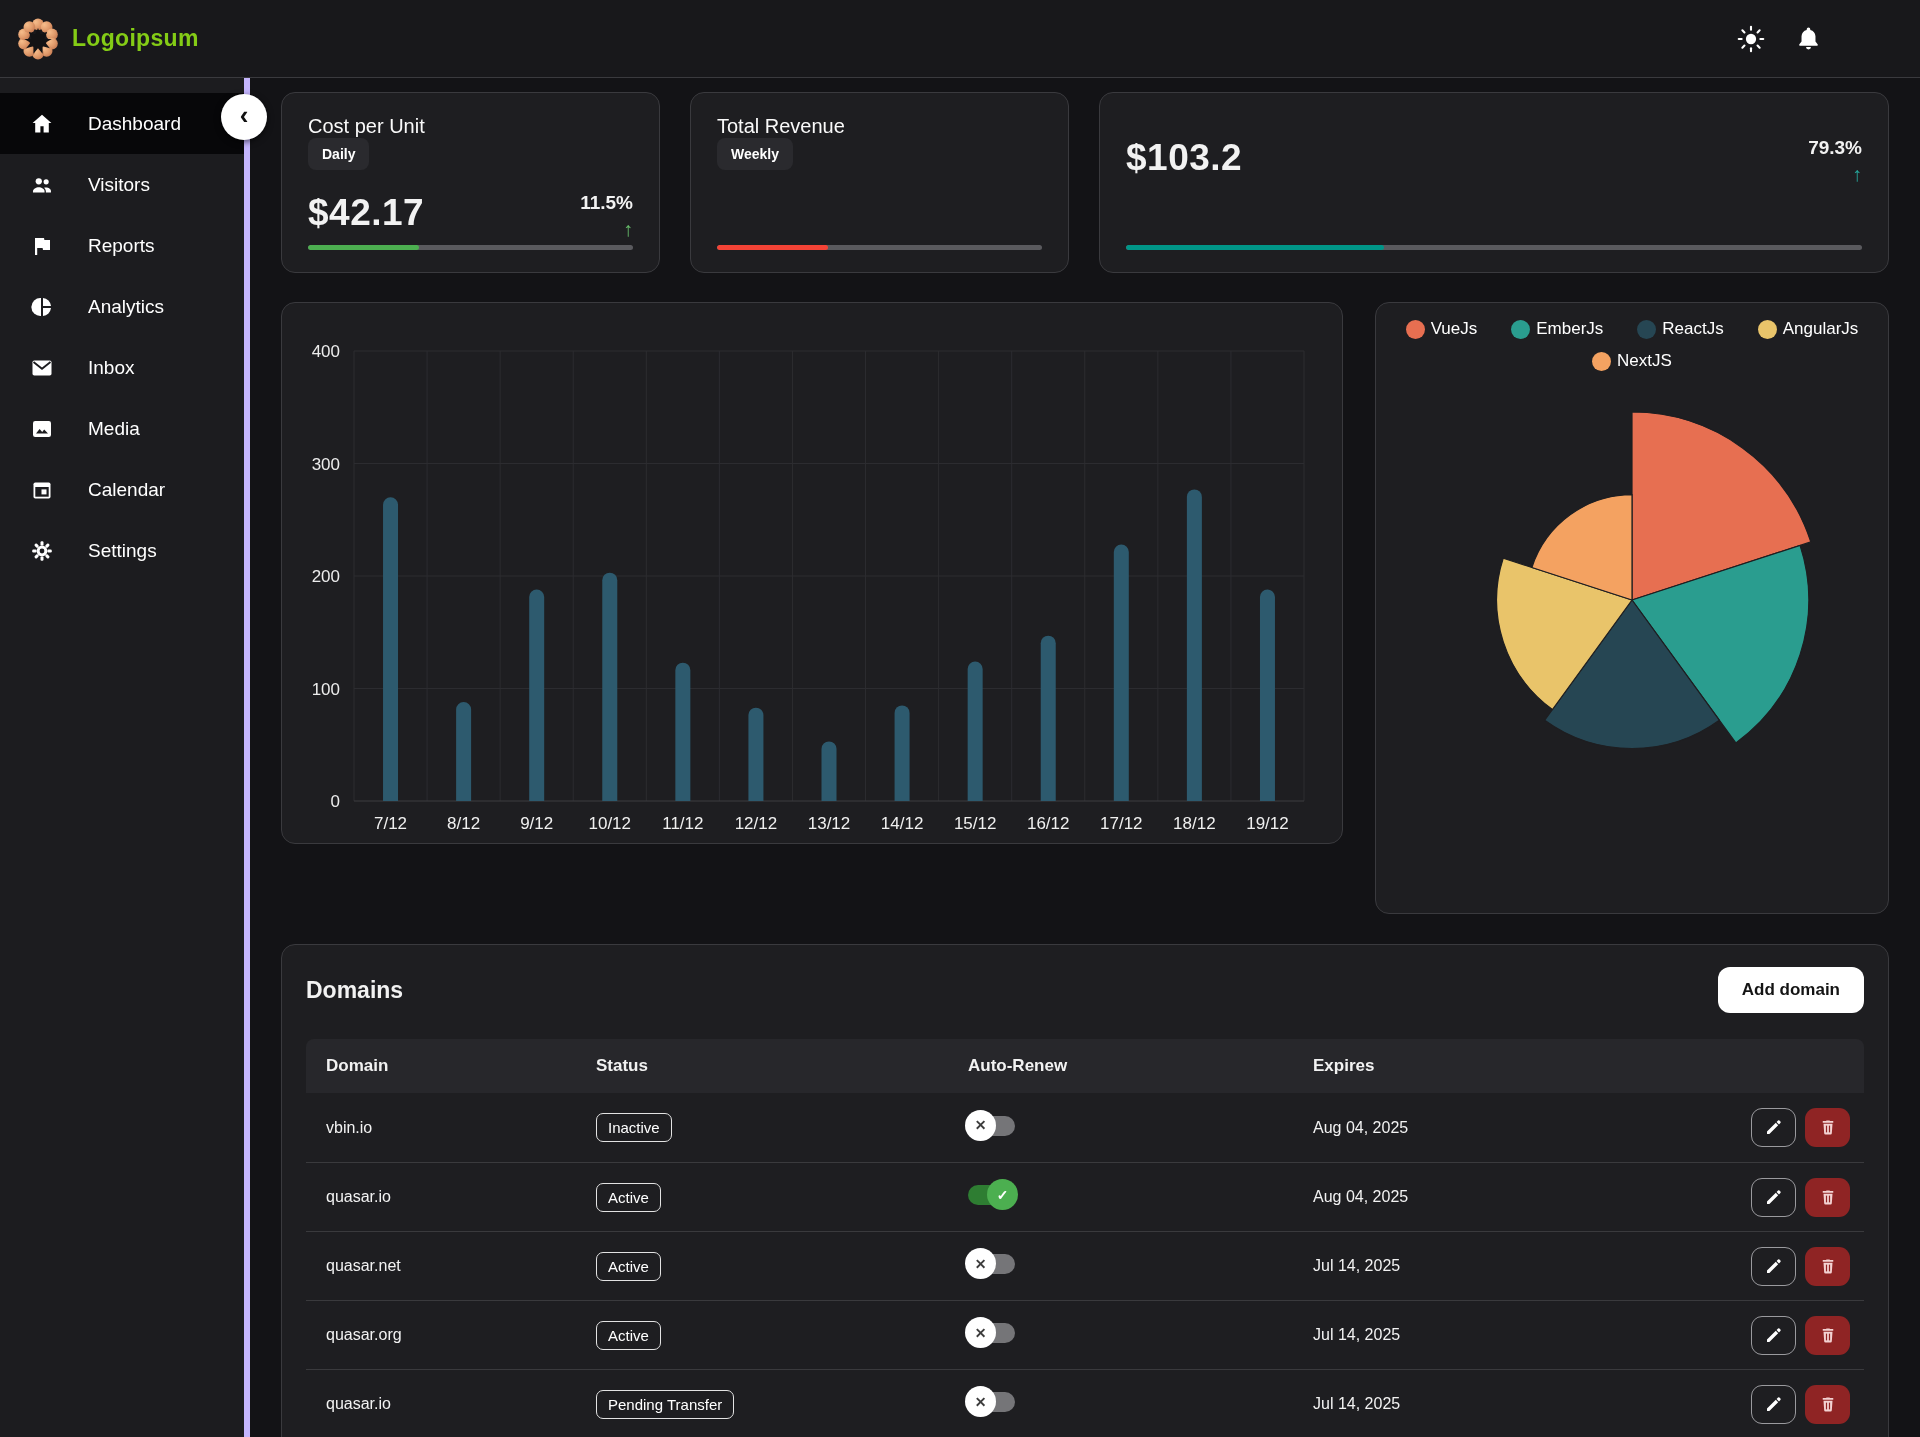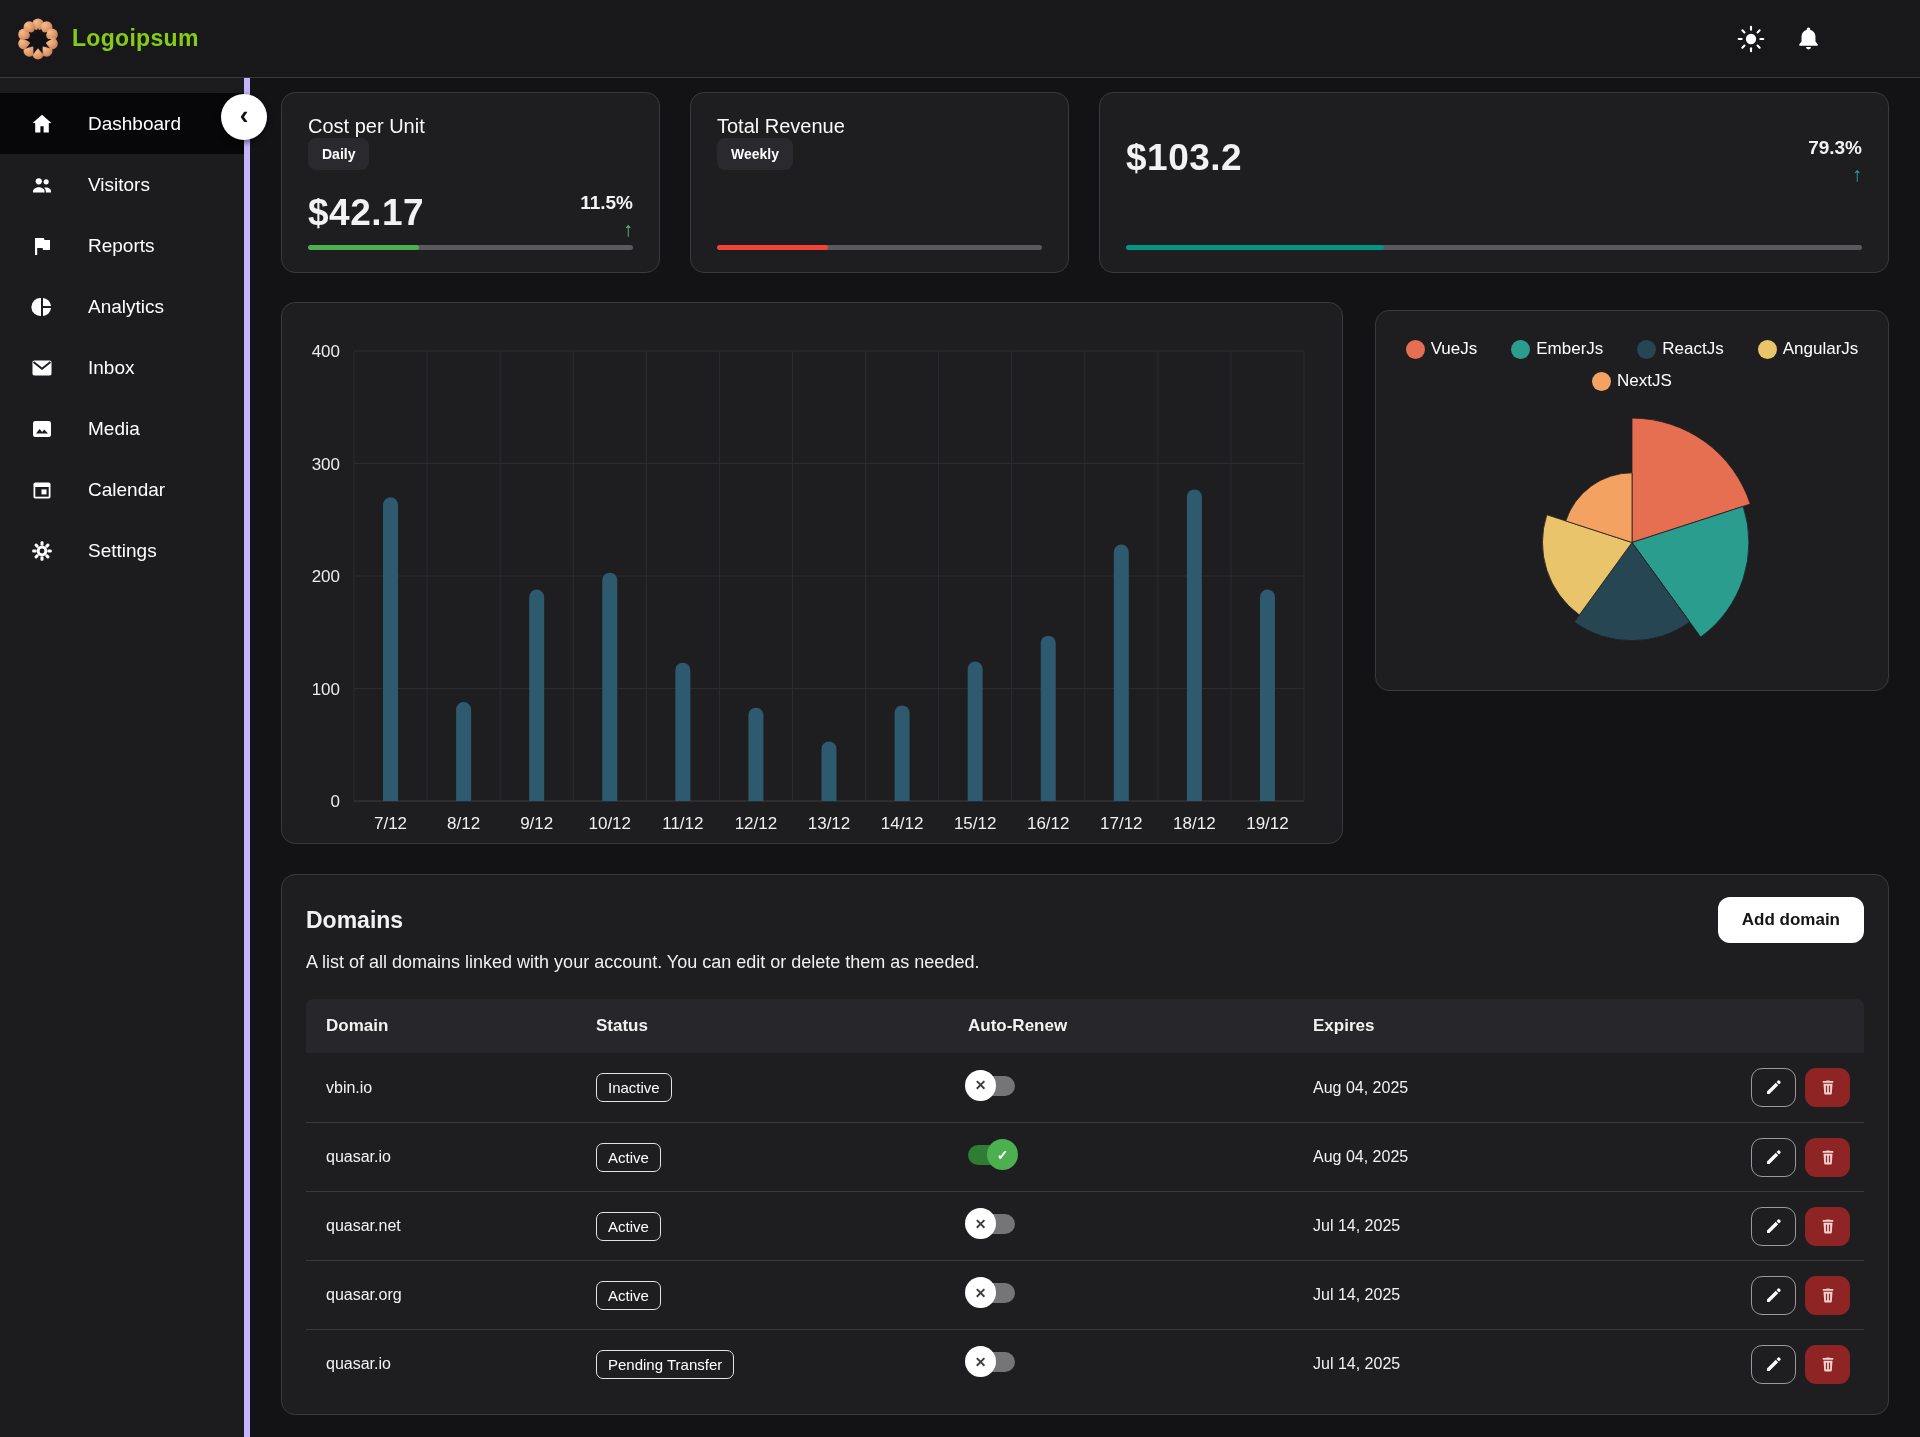--- a/index.html
+++ b/index.html
@@ -52,21 +52,21 @@
   .stat-value { font-size:37px; font-weight:bold; letter-spacing:.5px; }
   .stat-change { text-align:right; }
   .stat-change .pct { font-size:19px; font-weight:bold; display:block; }
   .stat-change .arrow { font-size:20px; font-weight:bold; display:block; margin-top:4px; }
   .progress { height:5px; border-radius:3px; background:#5a5a5e; overflow:hidden; margin-top:auto; }
   .progress > div { height:100%; border-radius:3px; }
 
   
   .charts-row { display:flex; gap:32px; margin-top:29px; }
   .chart-card { flex:0 0 1062px; height:542px; padding:10px 10px; }
-  .pie-card { flex:1; height:381px; padding:28px 0 0 0; display:flex; flex-direction:column; align-items:center;margin-top:8px; }
+  .pie-card { flex:1; height:612px; padding:16px 0 0 0; display:flex; flex-direction:column; align-items:center; }
   .legend { display:flex; flex-direction:column; gap:12px; align-items:center; }
   .legend-row { display:flex; gap:34px; justify-content:center; }
   .legend-item { display:flex; align-items:center; gap:6px; font-size:17px; color:#fff; }
   .legend-dot { width:19px; height:19px; border-radius:50%; }
 
   
   .domains-card { margin-top:30px; padding:22px 24px; height:541px; }
   .domains-head { display:flex; justify-content:space-between; align-items:flex-start; }
   .domains-head h2 { font-size:23px; font-weight:bold; margin-top:10px; }
   .domains-head p { font-size:18px; color:#f0f0f0; margin-top:18px; }
@@ -386,21 +386,20 @@
               <path d="M 256 229 L 176.43738824969085 338.5085403585929 A 135.35999999999999 135.35999999999999 0 0 1 127.26498995428801 187.17145964140715 Z" fill="#e9c46a" stroke="#1e1e21" stroke-width="1.2"></path>
               <path d="M 256 229 L 155.8727699644462 196.46669083220556 A 105.28000000000002 105.28000000000002 0 0 1 255.99999999999997 123.71999999999998 Z" fill="#f4a261" stroke="#1e1e21" stroke-width="1.2"></path>
             </svg>
         </div>
       </section>
 
       <section class="card domains-card">
         <div class="domains-head">
           <div>
             <h2>Domains</h2>
-            <p>A list of all domains linked with your account. You can edit or delete them as needed.</p>
           </div>
           <button class="add-domain">Add domain</button>
         </div>
         <div class="table">
           <div class="trow thead-row">
               <div class="c1">Domain</div>
               <div class="c2">Status</div>
               <div class="c3">Auto-Renew</div>
               <div class="c4">Expires</div>
               <div class="c5"></div>

